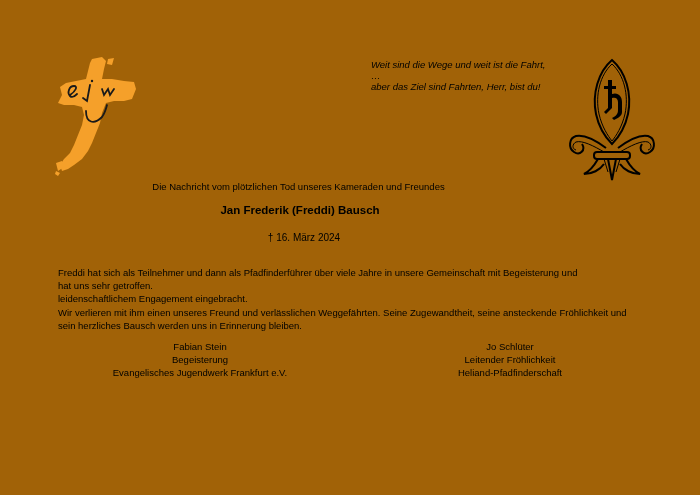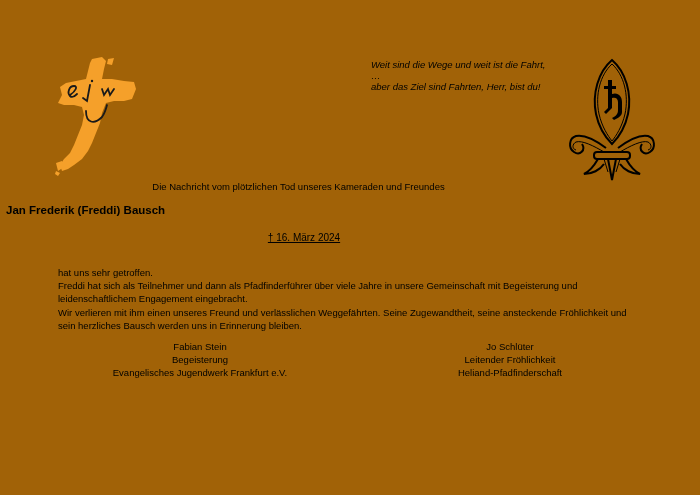--- a/index.html
+++ b/index.html
@@ -53,36 +53,35 @@
       font-size: 9.5px;
       padding-left: 0;
       box-sizing: border-box;
       white-space: nowrap;
     }
     .intro span { position: relative; left: -28px; }
     .name {
       position: absolute;
       left: 0;
       width: 588px;
-      text-align: left;
+      text-align: center;
       top: 204px;
       font-size: 11.5px;
       font-weight: bold;
       white-space: nowrap;
     }
     .name span { position: relative; left: 6px; }
     .date {
       position: absolute;
       left: 0;
       width: 596px;
       text-align: center;
       top: 232px;
       font-size: 10px;
       white-space: nowrap;
-      text-decoration: underline;
     }
     .date span { position: relative; left: 6px; }
     .body-text {
       position: absolute;
       left: 58px;
       top: 266px;
       width: 600px;
       font-size: 9.5px;
       line-height: 13.2px;
     }
@@ -163,22 +162,22 @@
 
   <div class="name">
     <span>Jan Frederik (Freddi) Bausch</span>
   </div>
 
   <div class="date">
     <span>† 16. März 2024</span>
   </div>
 
   <div class="body-text">
+    <p>Freddi hat sich als Teilnehmer und dann als Pfadfinderführer über viele Jahre in unsere Gemeinschaft mit Begeisterung und</p>
     <p>hat uns sehr getroffen.</p>
-    <p>Freddi hat sich als Teilnehmer und dann als Pfadfinderführer über viele Jahre in unsere Gemeinschaft mit Begeisterung und</p>
     <p>leidenschaftlichem Engagement eingebracht.</p>
     <p>Wir verlieren mit ihm einen unseres Freund und verlässlichen Weggefährten. Seine Zugewandtheit, seine ansteckende Fröhlichkeit und</p>
     <p>sein herzliches Bausch werden uns in Erinnerung bleiben.</p>
   </div>
 
   <div class="sig sig-left">
     <div>Fabian Stein</div>
     <div>Begeisterung</div>
     <div>Evangelisches Jugendwerk Frankfurt e.V.</div>
   </div>

